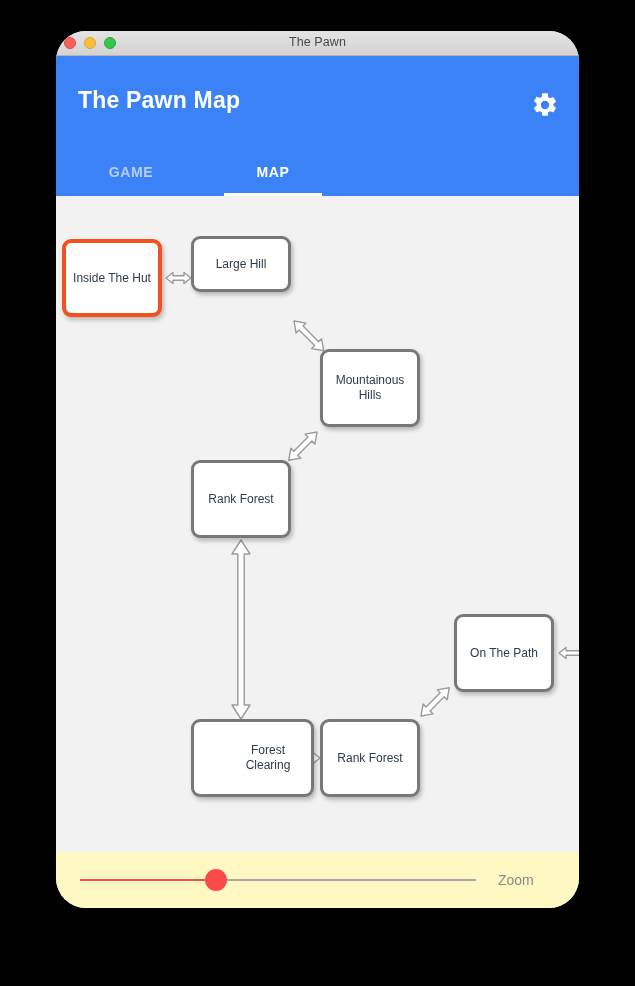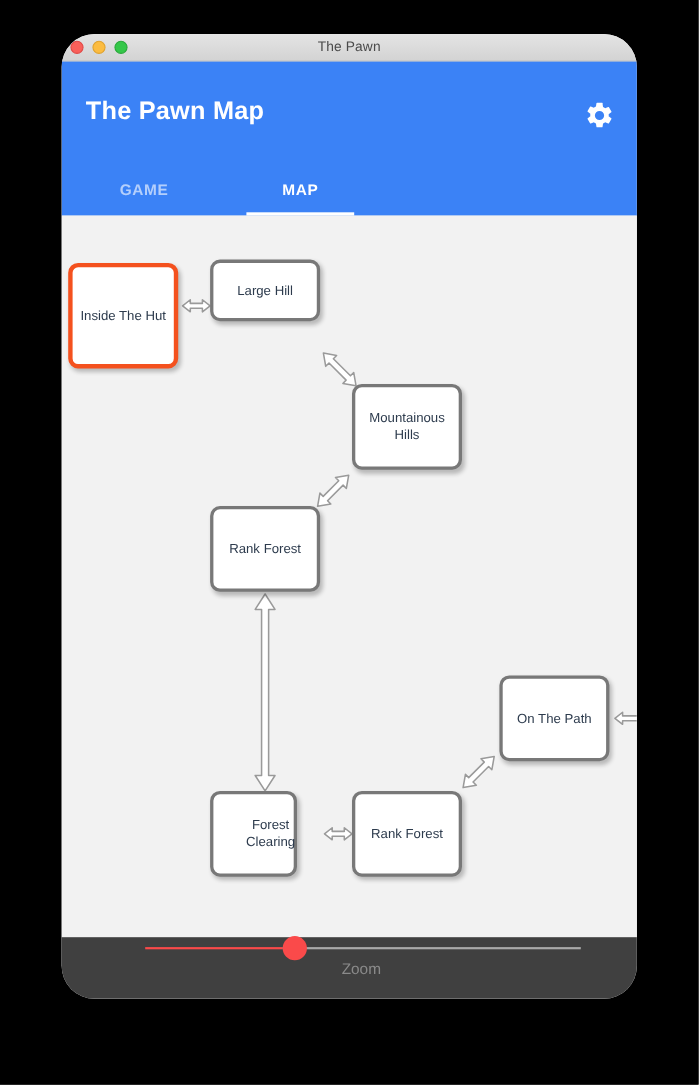--- a/index.html
+++ b/index.html
@@ -155,24 +155,23 @@
   }
   .node.current {
     border-color: #f4511e;
     border-width: 4px;
   }
 
   
   #zoombar {
     position: relative;
     height: 56px;
-    background: #404040;
+    background: #fef9c3;
     display: flex;
     align-items: center;
-    flex-direction: column;
   }
   #slider-wrap {
     position: relative;
     margin-left: 24px;
     width: 396px;
     height: 20px;
     cursor: pointer;
   }
   #slider-track-filled {
     position: absolute;
@@ -268,41 +267,41 @@
 
       <g transform="translate(365,520) rotate(-45)">
         <path class="ar" d="M0,0 L10,-7 L10,-2.8 L30,-2.8 L30,-7 L40,0 L30,7 L30,2.8 L10,2.8 L10,7 Z"></path>
       </g>
 
       <g transform="translate(503,457)">
         <path class="ar" d="M0,0 L7,-5.5 L7,-2.2 L30,-2.2 L30,-5.5 L37,0 L30,5.5 L30,2.2 L7,2.2 L7,5.5 Z"></path>
       </g>
     </svg>
 
-    <div class="node current" style="left:6px; top:43px; width:100px; height:96px;">
+    <div class="node current" style="left:6px; top:43px; width:100px; height:78px;">
       <span>Inside The Hut</span>
     </div>
 
     <div class="node" style="left:135px; top:40px; width:100px; height:56px;">
       <span>Large Hill</span>
     </div>
 
     <div class="node" style="left:264px; top:153px; width:100px; height:78px;">
       <span>Mountainous Hills</span>
     </div>
 
     <div class="node" style="left:135px; top:264px; width:100px; height:78px;">
       <span>Rank Forest</span>
     </div>
 
     <div class="node" style="left:398px; top:418px; width:100px; height:78px;">
       <span>On The Path</span>
     </div>
 
-    <div class="node" style="left:135px; top:523px; width:79px; height:78px;padding-left:36px;">
+    <div class="node" style="left:135px; top:523px; width:123px; height:78px;padding-left:36px;">
       <span>Forest Clearing</span>
     </div>
 
     <div class="node" style="left:264px; top:523px; width:100px; height:78px;">
       <span>Rank Forest</span>
     </div>
 
   </div>
 
   <div id="zoombar">

